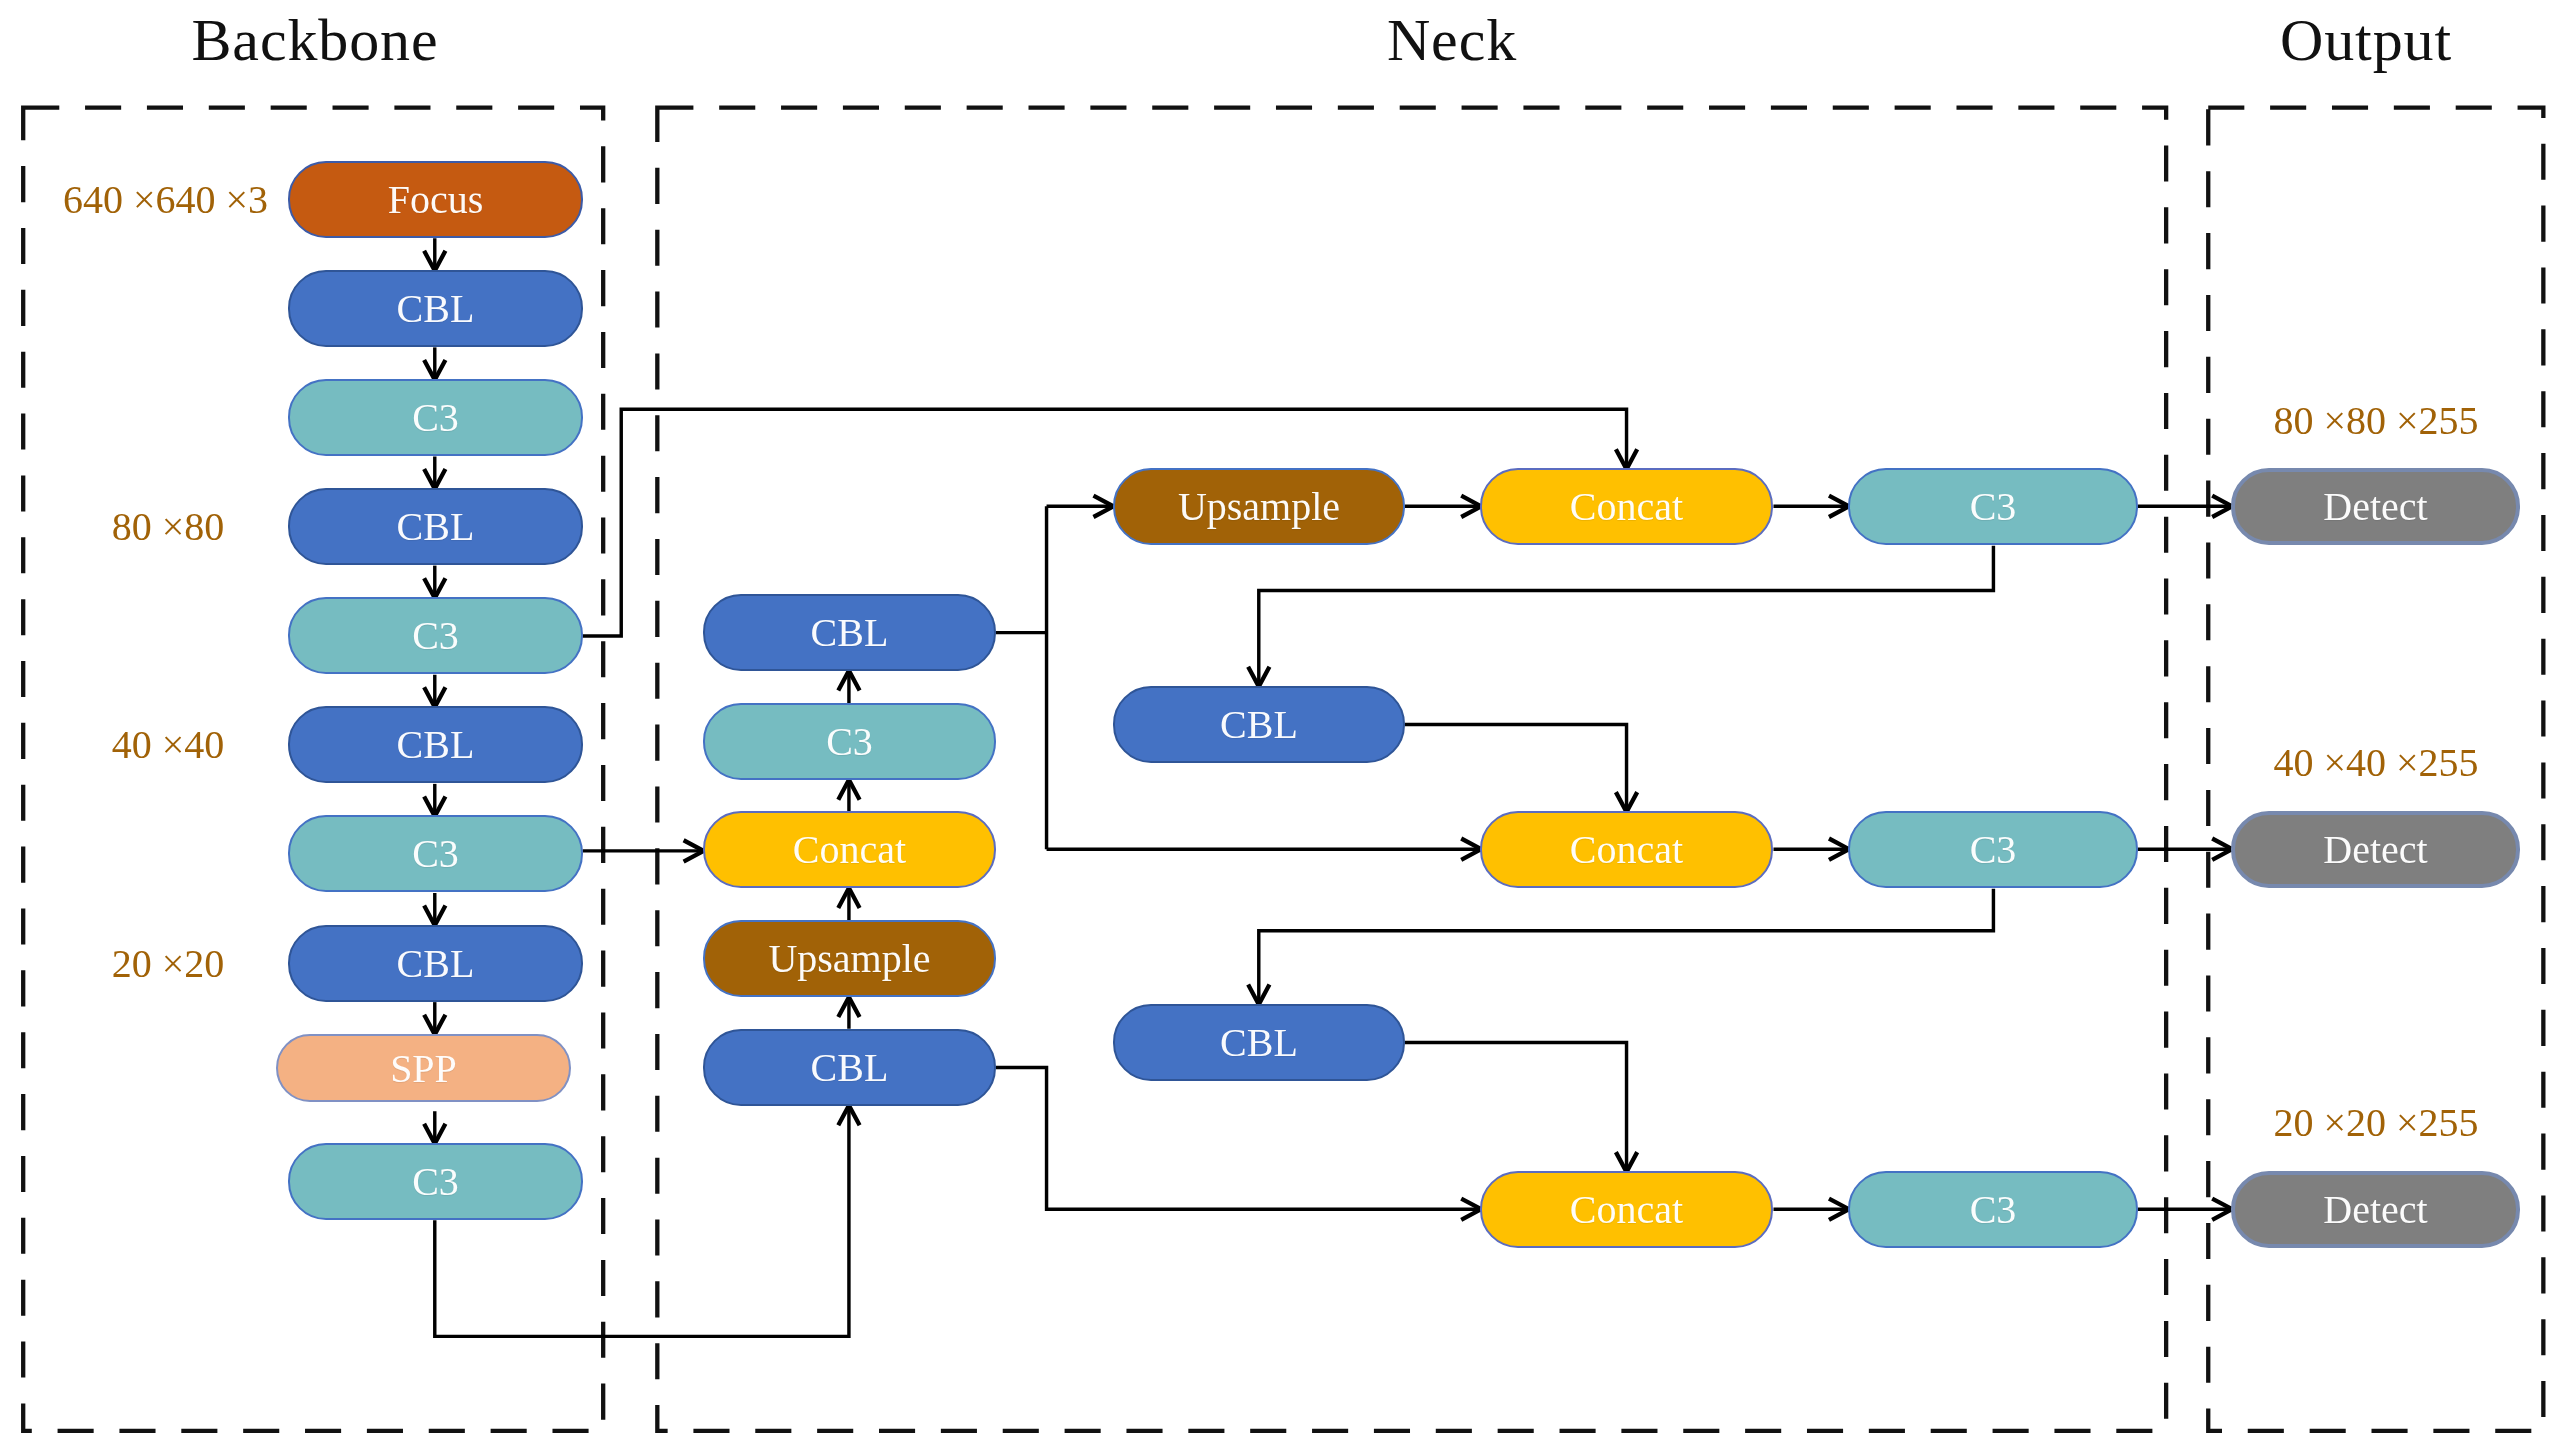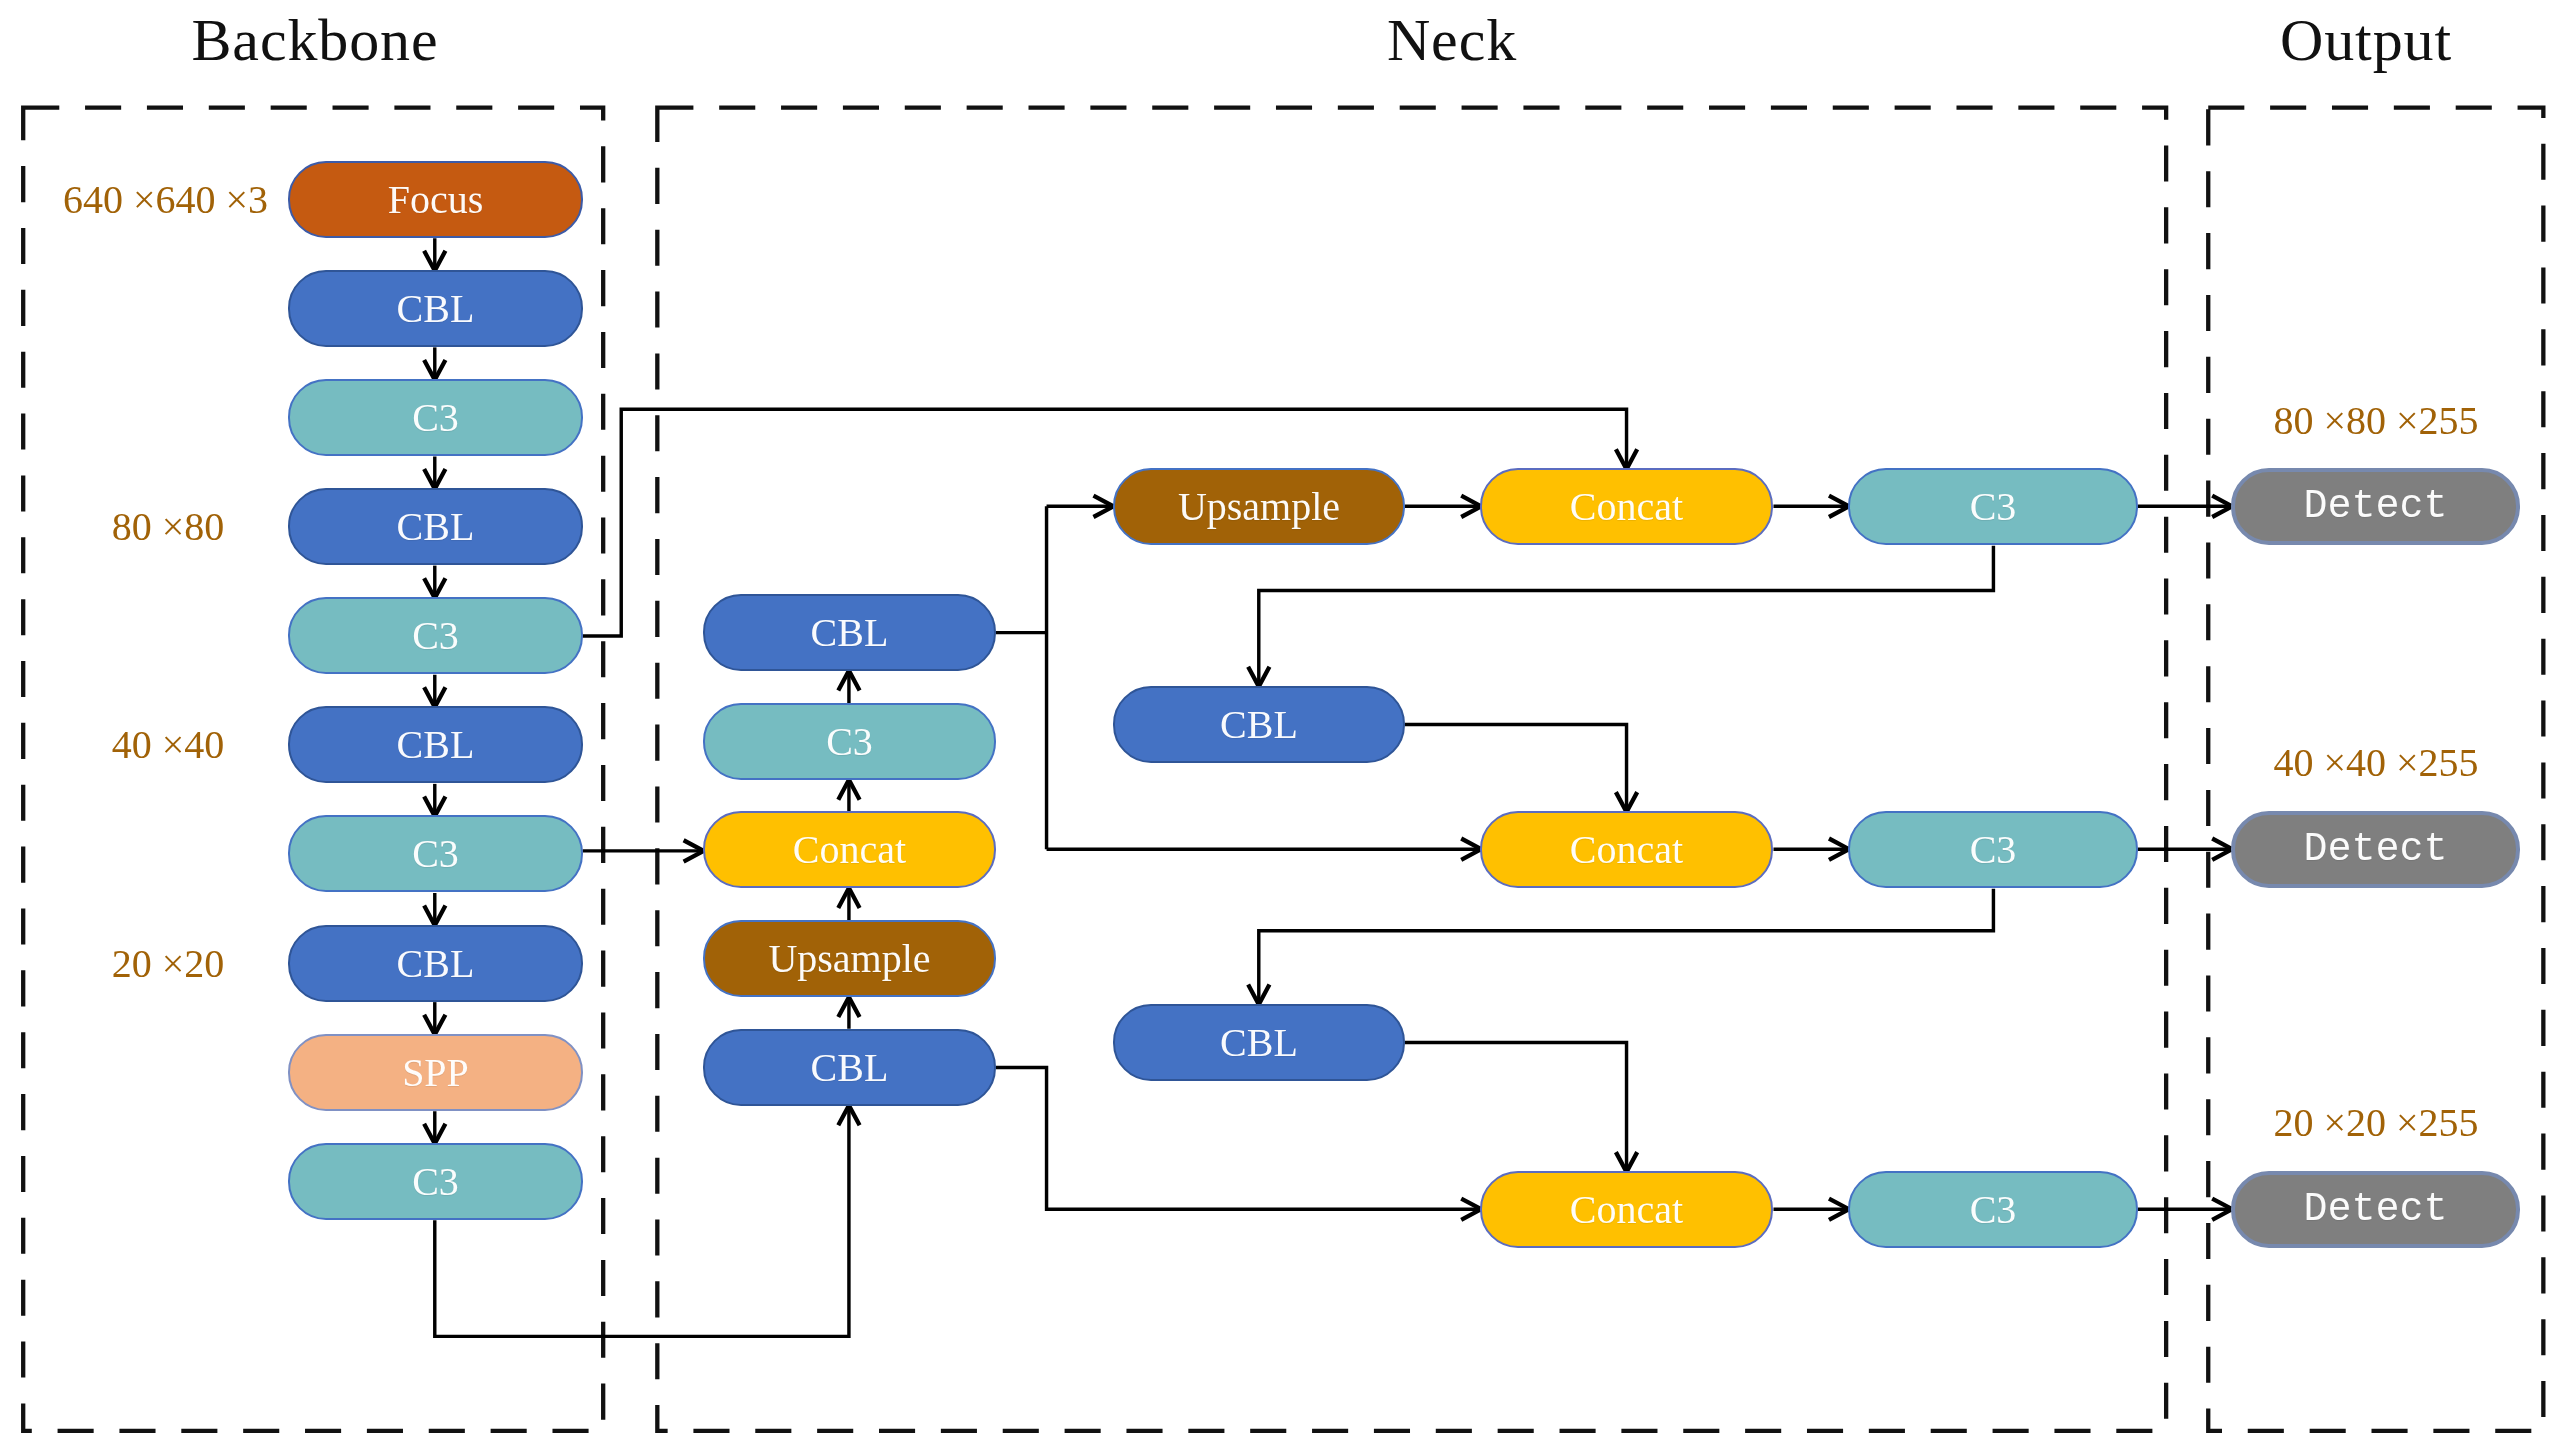--- a/index.html
+++ b/index.html
@@ -23,21 +23,21 @@
     display:flex;align-items:center;justify-content:center;
     font-size:40px;color:rgba(255,255,255,0.97);
     text-shadow:0 0.9px 0.9px rgba(0,0,0,0.08);
   }
   .c-orange{background:#C55A11;}
   .c-blue{background:#4472C4;border-color:#2F5597;}
   .c-teal{background:#76BCC1;border-color:#4472C4;}
   .c-yellow{background:#FFC000;border-color:#5B6CC0;text-align:right;}
   .c-green{background:#a16207;border-color:#4472C4;}
   .c-peach{background:#F4B183;border-color:#8091C4;}
-  .c-gray{background:#7F7F7F;border-color:#7789AE;border-width:4.3px;font-family:Liberation Mono, monospace;}
+  .c-gray{background:#7F7F7F;border-color:#7789AE;border-width:4.3px;}
   .dim-label{
     position:absolute;color:#a16207;
     font-size:40px;text-align:center;line-height:53px;height:53px;
     white-space:nowrap;
   }
 </style>
 </head>
 <body>
 
 <div class="canvas">
@@ -111,21 +111,21 @@
   <div class="dim-label" style="left:2219px;top:1096px;width:314px">20 ×20 ×255</div>
 
   <div class="node c-orange" style="left:288px;top:161px;width:295px;height:77px">Focus</div>
   <div class="node c-blue" style="left:288px;top:270px;width:295px;height:77px">CBL</div>
   <div class="node c-teal" style="left:288px;top:379px;width:295px;height:77px">C3</div>
   <div class="node c-blue" style="left:288px;top:488px;width:295px;height:77px">CBL</div>
   <div class="node c-teal" style="left:288px;top:597px;width:295px;height:77px">C3</div>
   <div class="node c-blue" style="left:288px;top:706px;width:295px;height:77px">CBL</div>
   <div class="node c-teal" style="left:288px;top:815px;width:295px;height:77px">C3</div>
   <div class="node c-blue" style="left:288px;top:925px;width:295px;height:77px">CBL</div>
-  <div class="node c-peach" style="left:288px;top:1034px;width:295px;height:77px">SPP</div>
+  <div class="node c-peach" style="left:276px;top:1034px;width:295px;height:68px">SPP</div>
   <div class="node c-teal" style="left:288px;top:1143px;width:295px;height:77px">C3</div>
 
   <div class="node c-blue" style="left:703px;top:594px;width:293px;height:77px">CBL</div>
   <div class="node c-teal" style="left:703px;top:703px;width:293px;height:77px">C3</div>
   <div class="node c-yellow" style="left:703px;top:811px;width:293px;height:77px">Concat</div>
   <div class="node c-green" style="left:703px;top:920px;width:293px;height:77px">Upsample</div>
   <div class="node c-blue" style="left:703px;top:1029px;width:293px;height:77px">CBL</div>
 
   <div class="node c-green" style="left:1113px;top:468px;width:292px;height:77px">Upsample</div>
   <div class="node c-yellow" style="left:1480px;top:468px;width:293px;height:77px">Concat</div>

